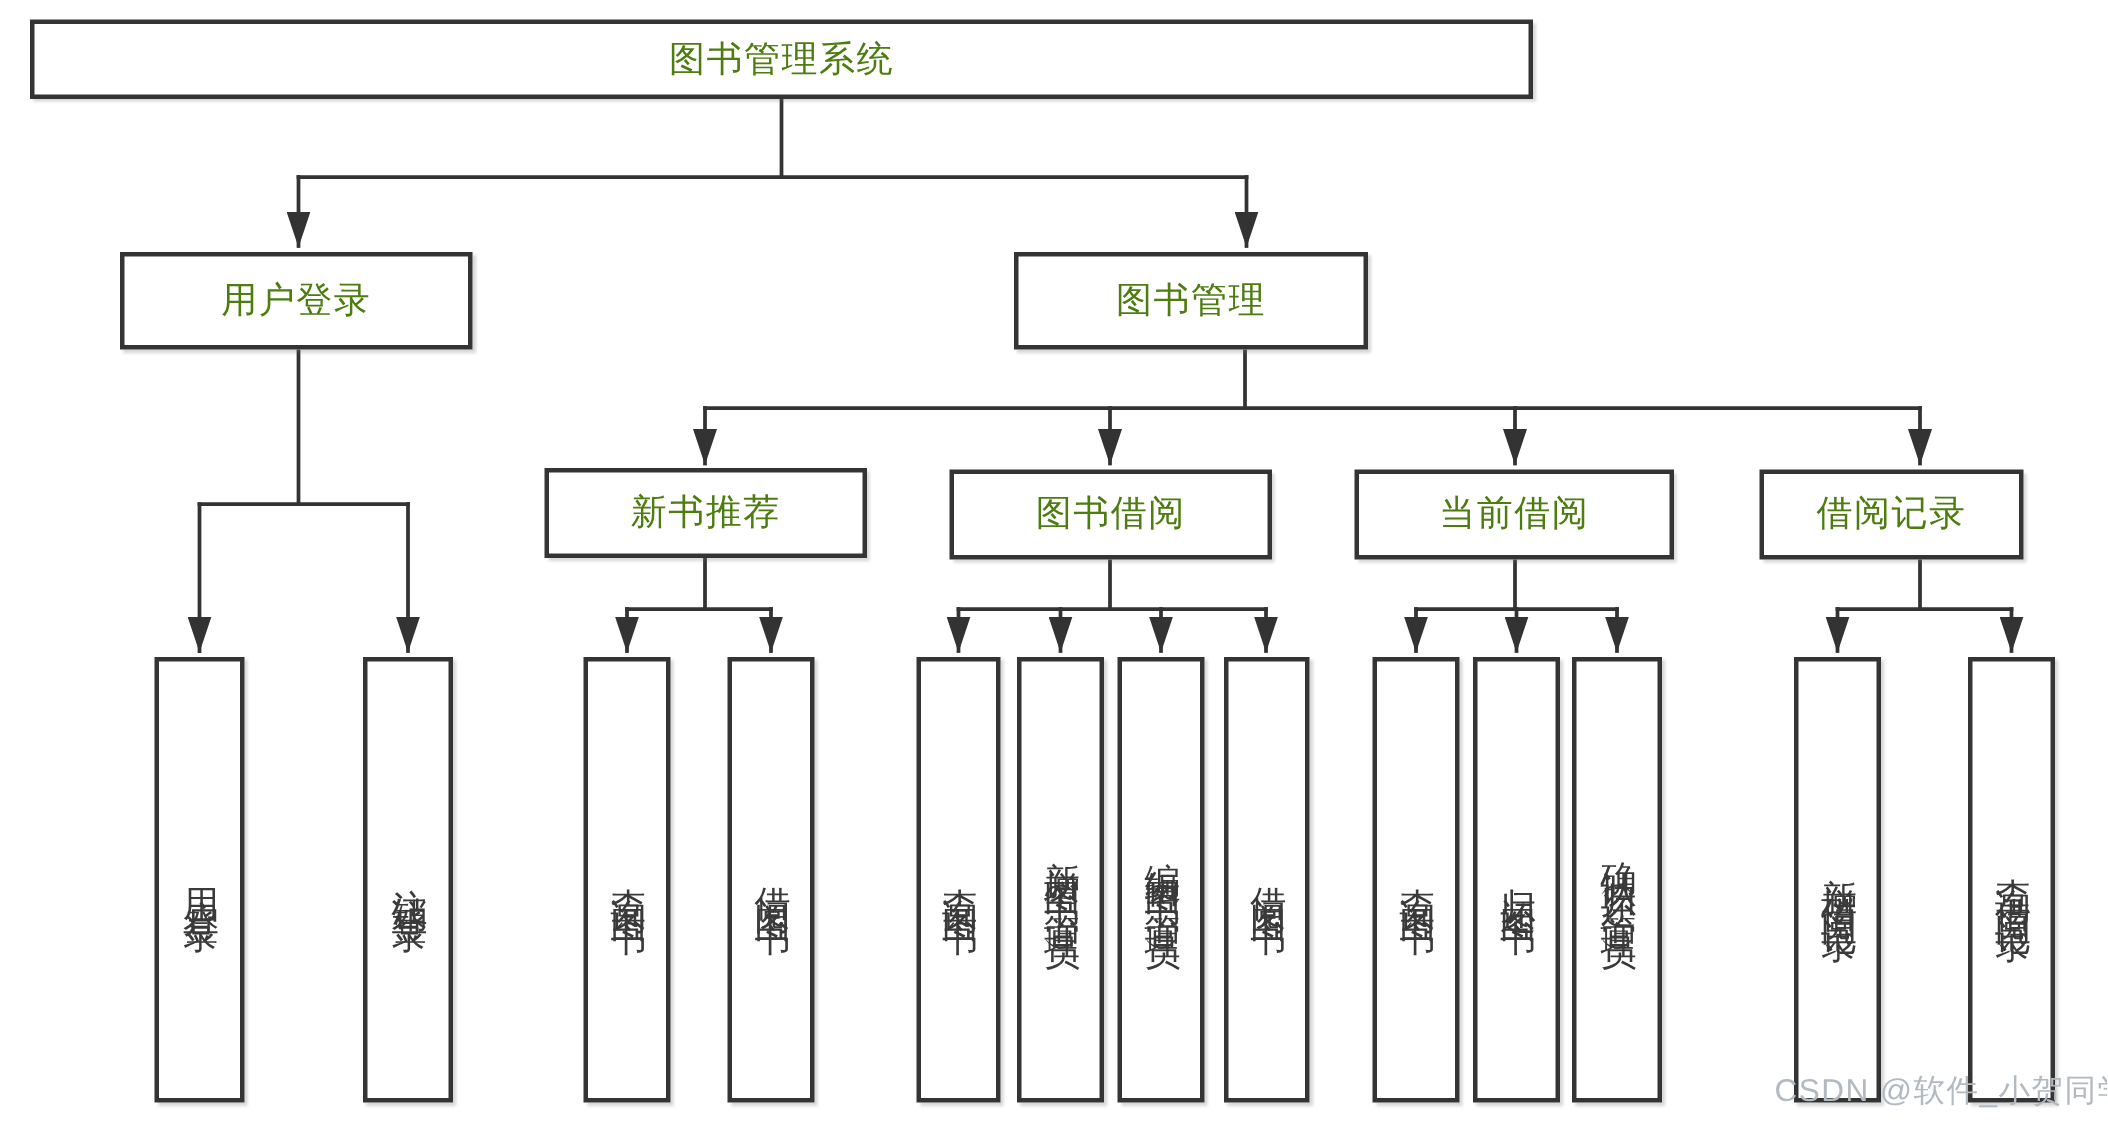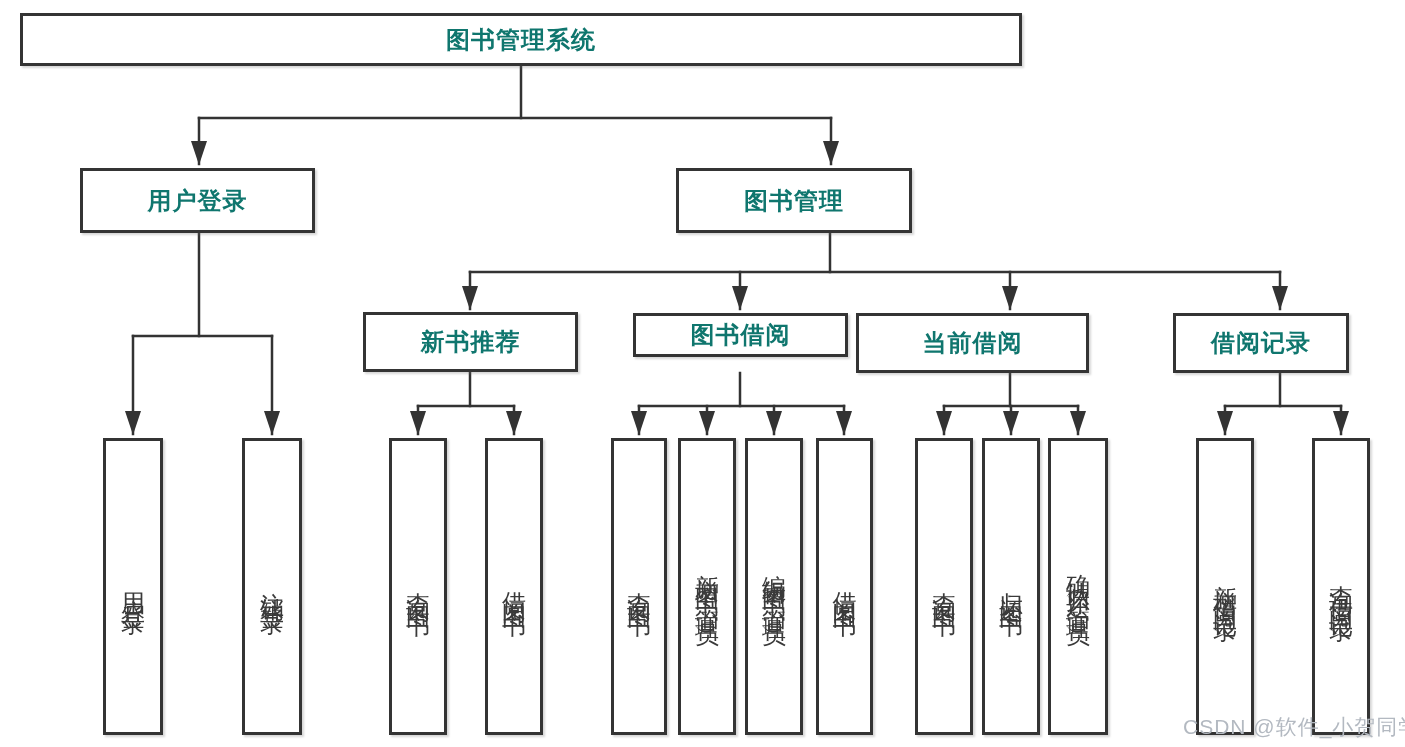--- a/index.html
+++ b/index.html
@@ -26,26 +26,25 @@
     box-sizing: border-box;
     border: 3px solid #343434;
     background: #ffffff;
     display: flex;
     align-items: center;
     justify-content: center;
     z-index: 2;
     box-shadow: 2px 2px 2px rgba(110,110,110,0.28);
   }
   .h-label {
-    color: #0f766e;
+    color: #4d7c0f;
     font-size: 24px;
     letter-spacing: 1px;
     white-space: nowrap;
     line-height: 1;
-    font-weight: bold;
   }
   .v-label {
     color: #3a3a3a;
     font-size: 24px;
     writing-mode: vertical-rl;
     text-orientation: mixed;
     letter-spacing: 7px;
     line-height: 1;
     white-space: nowrap;
   }
@@ -122,24 +121,24 @@
   <div class="box" style="left:80px;top:168px;width:235px;height:65px">
     <span class="h-label">用户登录</span>
   </div>
   <div class="box" style="left:676px;top:168px;width:236px;height:65px">
     <span class="h-label">图书管理</span>
   </div>
 
   <div class="box" style="left:363px;top:312px;width:215px;height:60px">
     <span class="h-label">新书推荐</span>
   </div>
-  <div class="box" style="left:633px;top:313px;width:215px;height:44px">
+  <div class="box" style="left:633px;top:313px;width:215px;height:60px">
     <span class="h-label">图书借阅</span>
   </div>
-  <div class="box" style="left:856px;top:313px;width:233px;height:60px">
+  <div class="box" style="left:903px;top:313px;width:213px;height:60px">
     <span class="h-label">当前借阅</span>
   </div>
   <div class="box" style="left:1173px;top:313px;width:176px;height:60px">
     <span class="h-label">借阅记录</span>
   </div>
 
   <div class="box" style="left:103px;top:438px;width:60px;height:297px">
     <span class="v-label">用户登录</span>
   </div>
   <div class="box" style="left:242px;top:438px;width:60px;height:297px">

